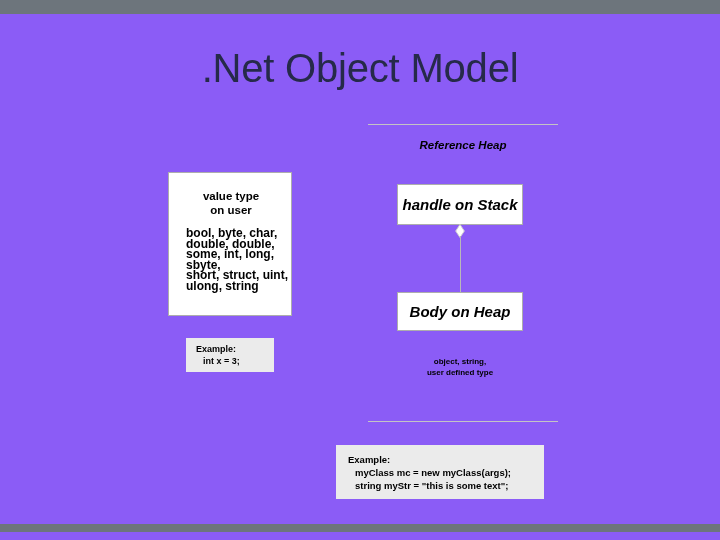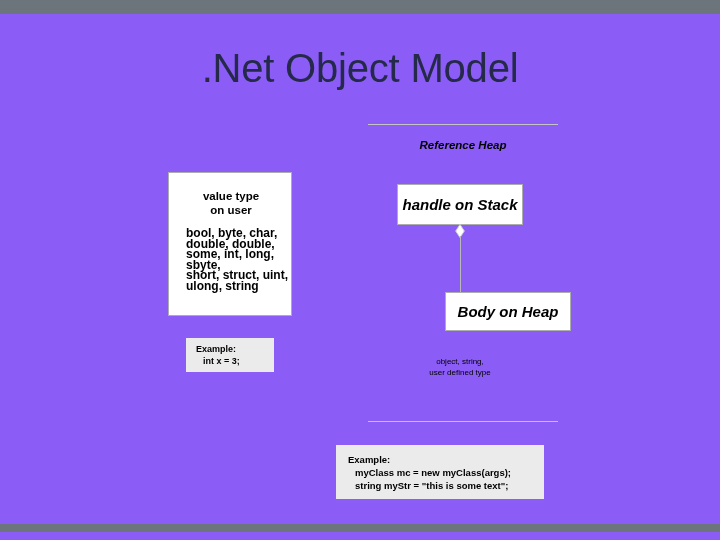--- a/index.html
+++ b/index.html
@@ -119,21 +119,20 @@
     left: 397px;
     top: 184px;
     width: 126px;
     height: 41px;
   }
   .node-body {
     left: 397px;
     top: 292px;
     width: 126px;
     height: 39px;
-    margin-left: 48px;
   }
   .node-label {
     position: absolute;
     left: 0;
     top: 50%;
     transform: translateY(-50%);
     width: 100%;
     text-align: center;
     font-size: 15px;
     line-height: 14px;
@@ -160,21 +159,21 @@
   }
 
   .ref-types {
     position: absolute;
     left: 397px;
     top: 356px;
     width: 126px;
     text-align: center;
     font-size: 8px;
     line-height: 11px;
-    font-weight: normal;
+    font-weight: bold;
     color: #000000;
   }
 
   
   .example {
     position: absolute;
     background: #ebebeb;
     box-sizing: border-box;
     color: #000000;
   }

